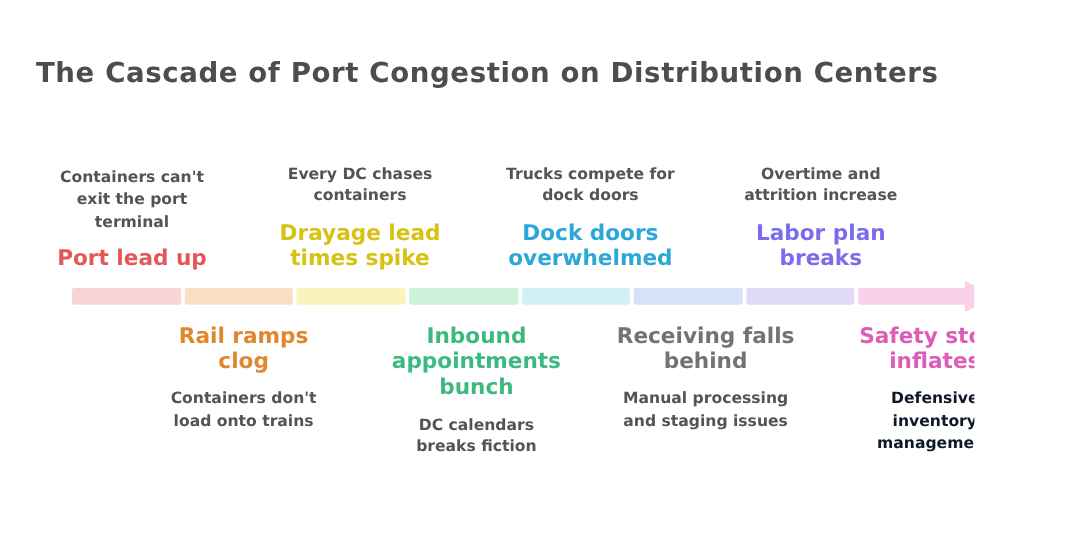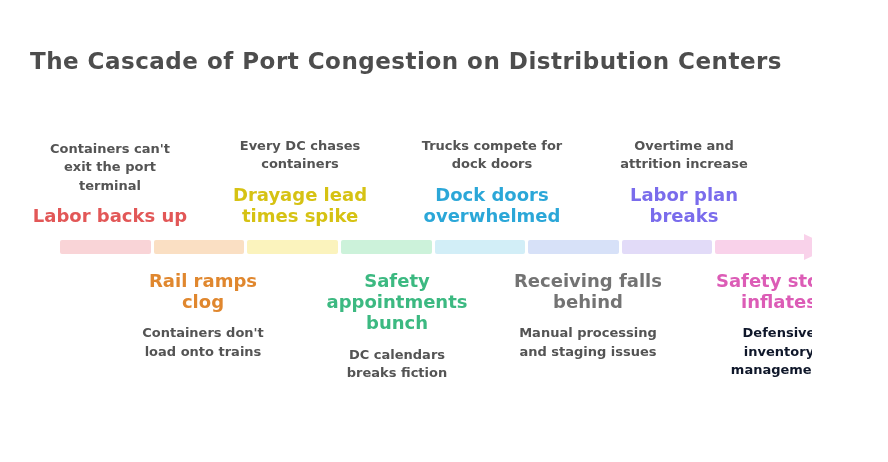--- a/index.html
+++ b/index.html
@@ -82,21 +82,21 @@
 <body>
 
 <div class="canvas">
 
   <div class="title" style="color: rgb(77, 77, 77);">The Cascade of Port Congestion on Distribution Centers</div>
 
   <div class="col top pos-t1">
     <div class="note" style="color: rgb(84, 84, 84);">Containers can't
 exit the port
 terminal</div>
-    <div class="heading" style="color: rgb(226, 87, 87);">Labor backs up</div>
+    <div class="heading" style="color: rgb(226, 87, 87);">Port lead up</div>
   </div>
 
   <div class="col top pos-t2">
     <div class="note" style="color: rgb(84, 84, 84);">Every DC chases
 containers</div>
     <div class="heading" style="color: rgb(214, 194, 19);">Drayage lead
 times spike</div>
   </div>
 
   <div class="col top pos-t3">
@@ -126,21 +126,21 @@
   <div class="arrow-head" style="border-left-color: rgb(249, 210, 234);"></div>
 
   <div class="col bottom pos-b1">
     <div class="heading" style="color: rgb(224, 135, 46);">Rail ramps
 clog</div>
     <div class="note" style="color: rgb(84, 84, 84);">Containers don't
 load onto trains</div>
   </div>
 
   <div class="col bottom pos-b2">
-    <div class="heading" style="color: rgb(60, 185, 129);">Safety
+    <div class="heading" style="color: rgb(60, 185, 129);">Inbound
 appointments
 bunch</div>
     <div class="note" style="color: rgb(84, 84, 84);">DC calendars
 breaks fiction</div>
   </div>
 
   <div class="col bottom pos-b3">
     <div class="heading" style="color: #737373;">Receiving falls
 behind</div>
     <div class="note" style="color: rgb(84, 84, 84);">Manual processing

